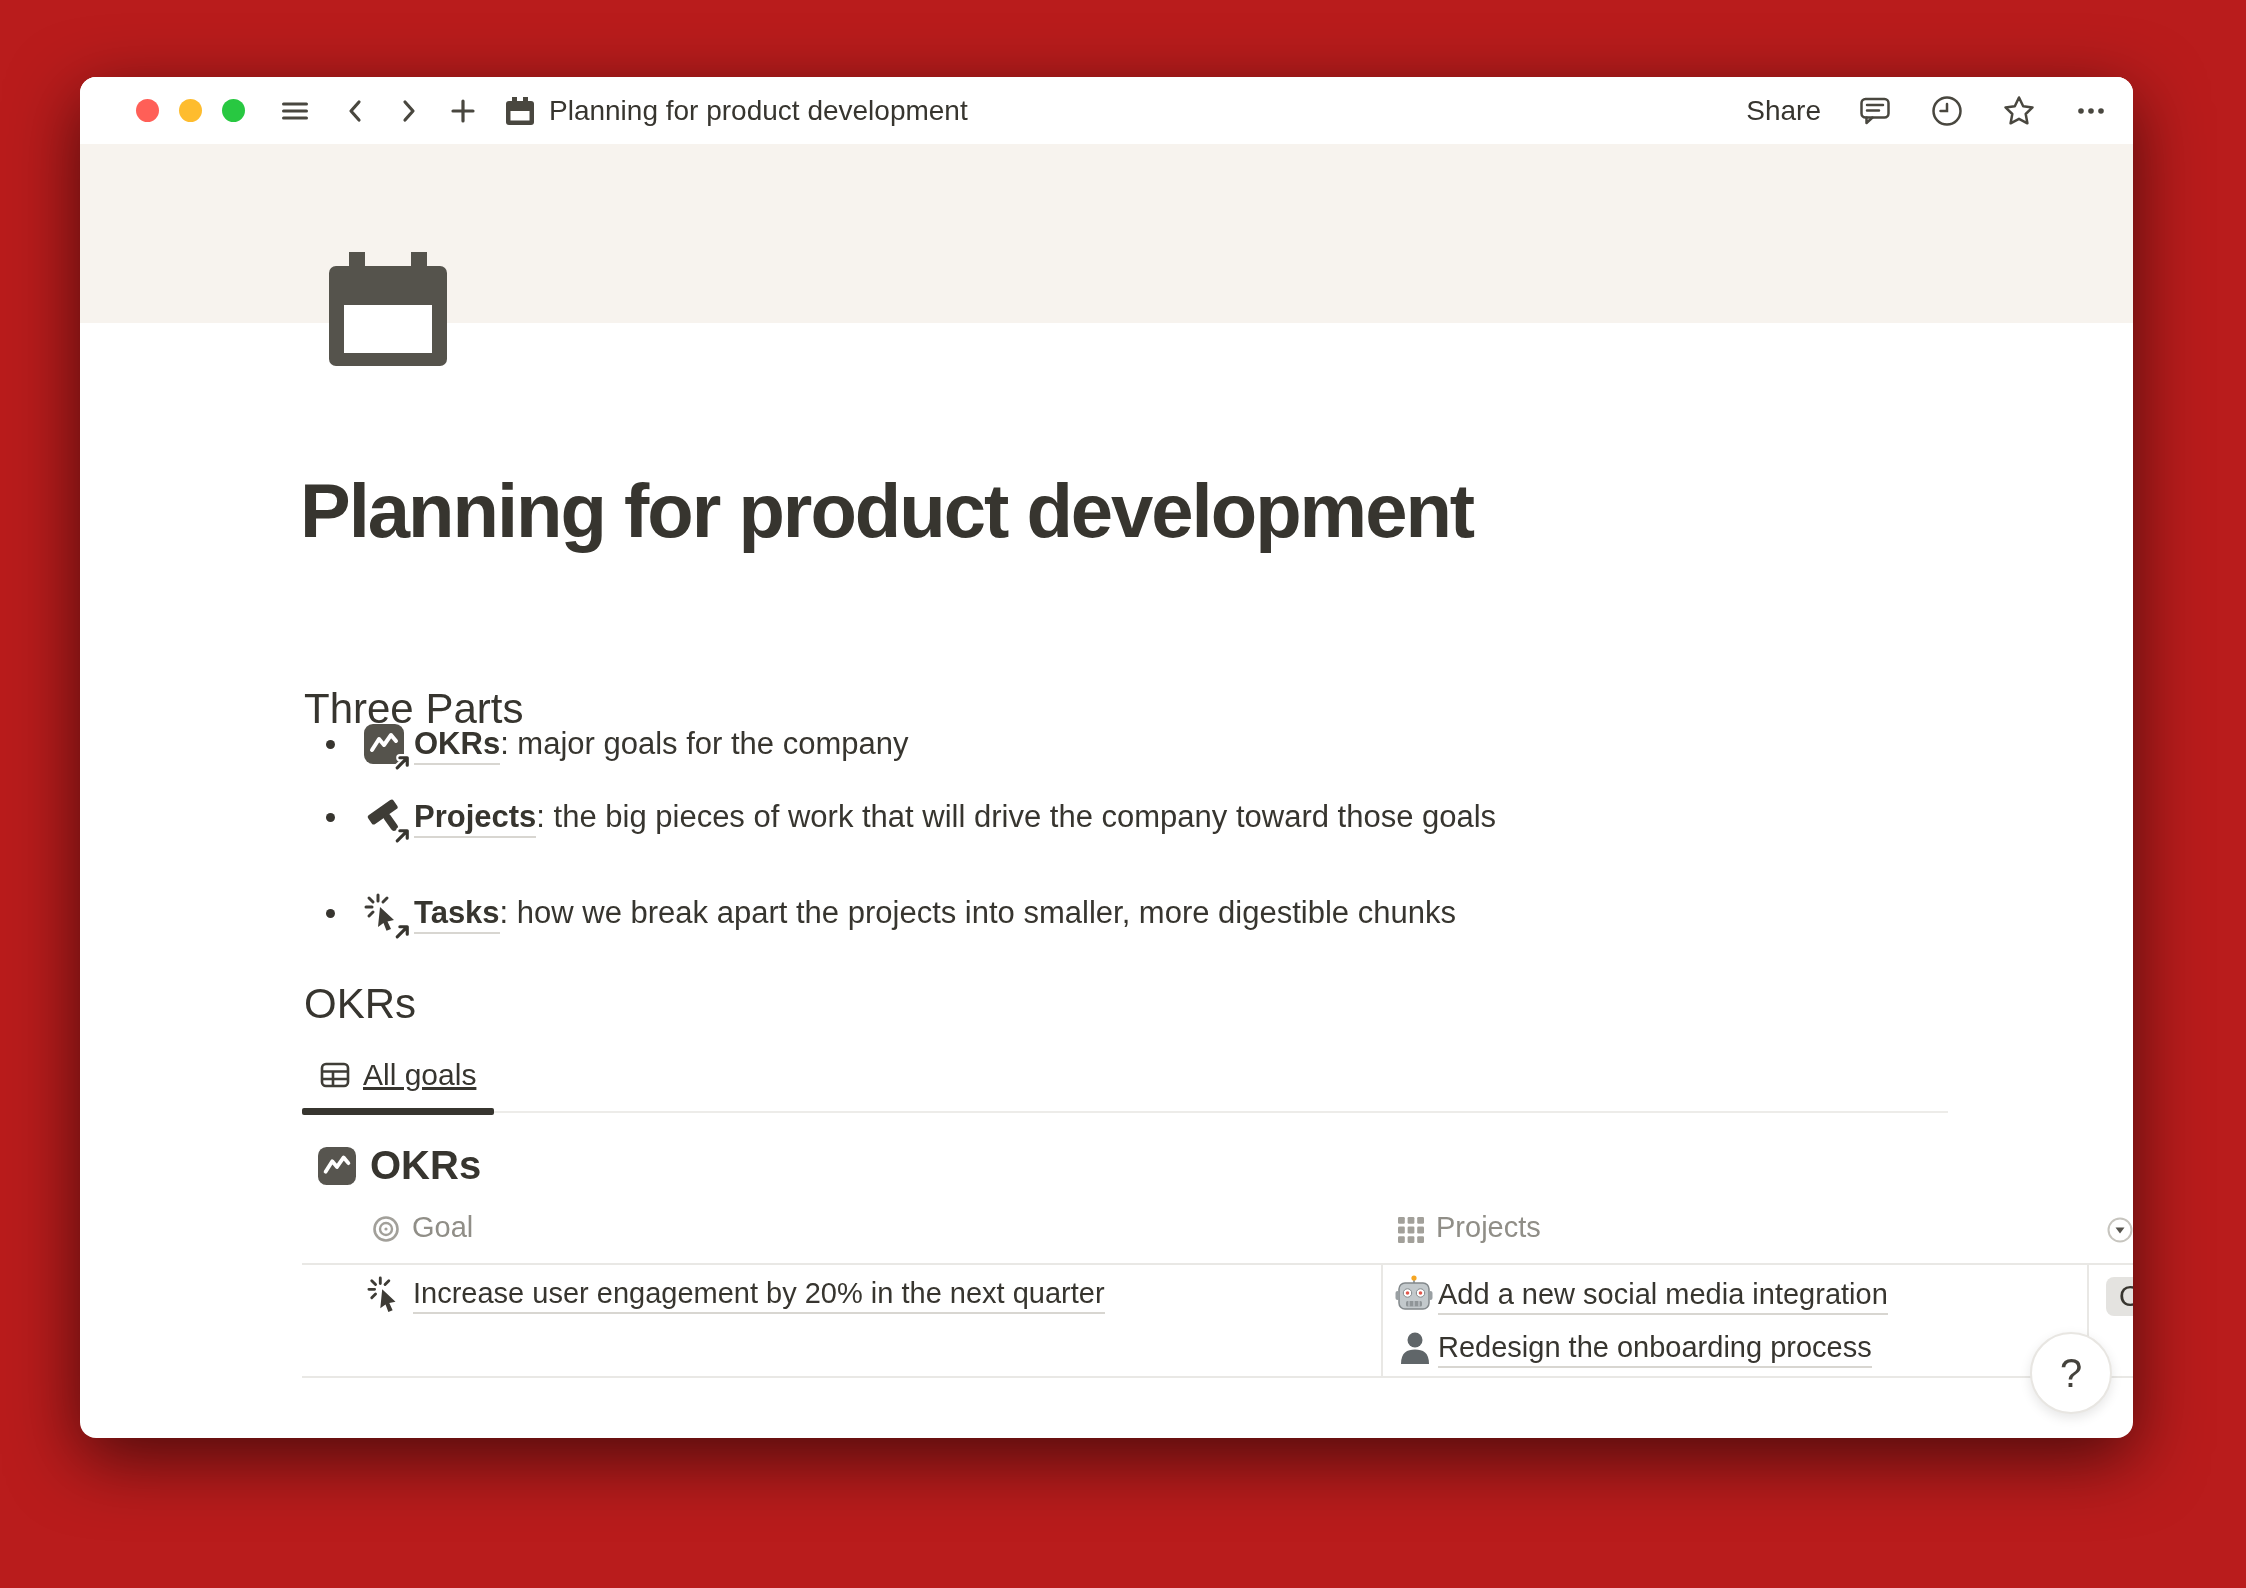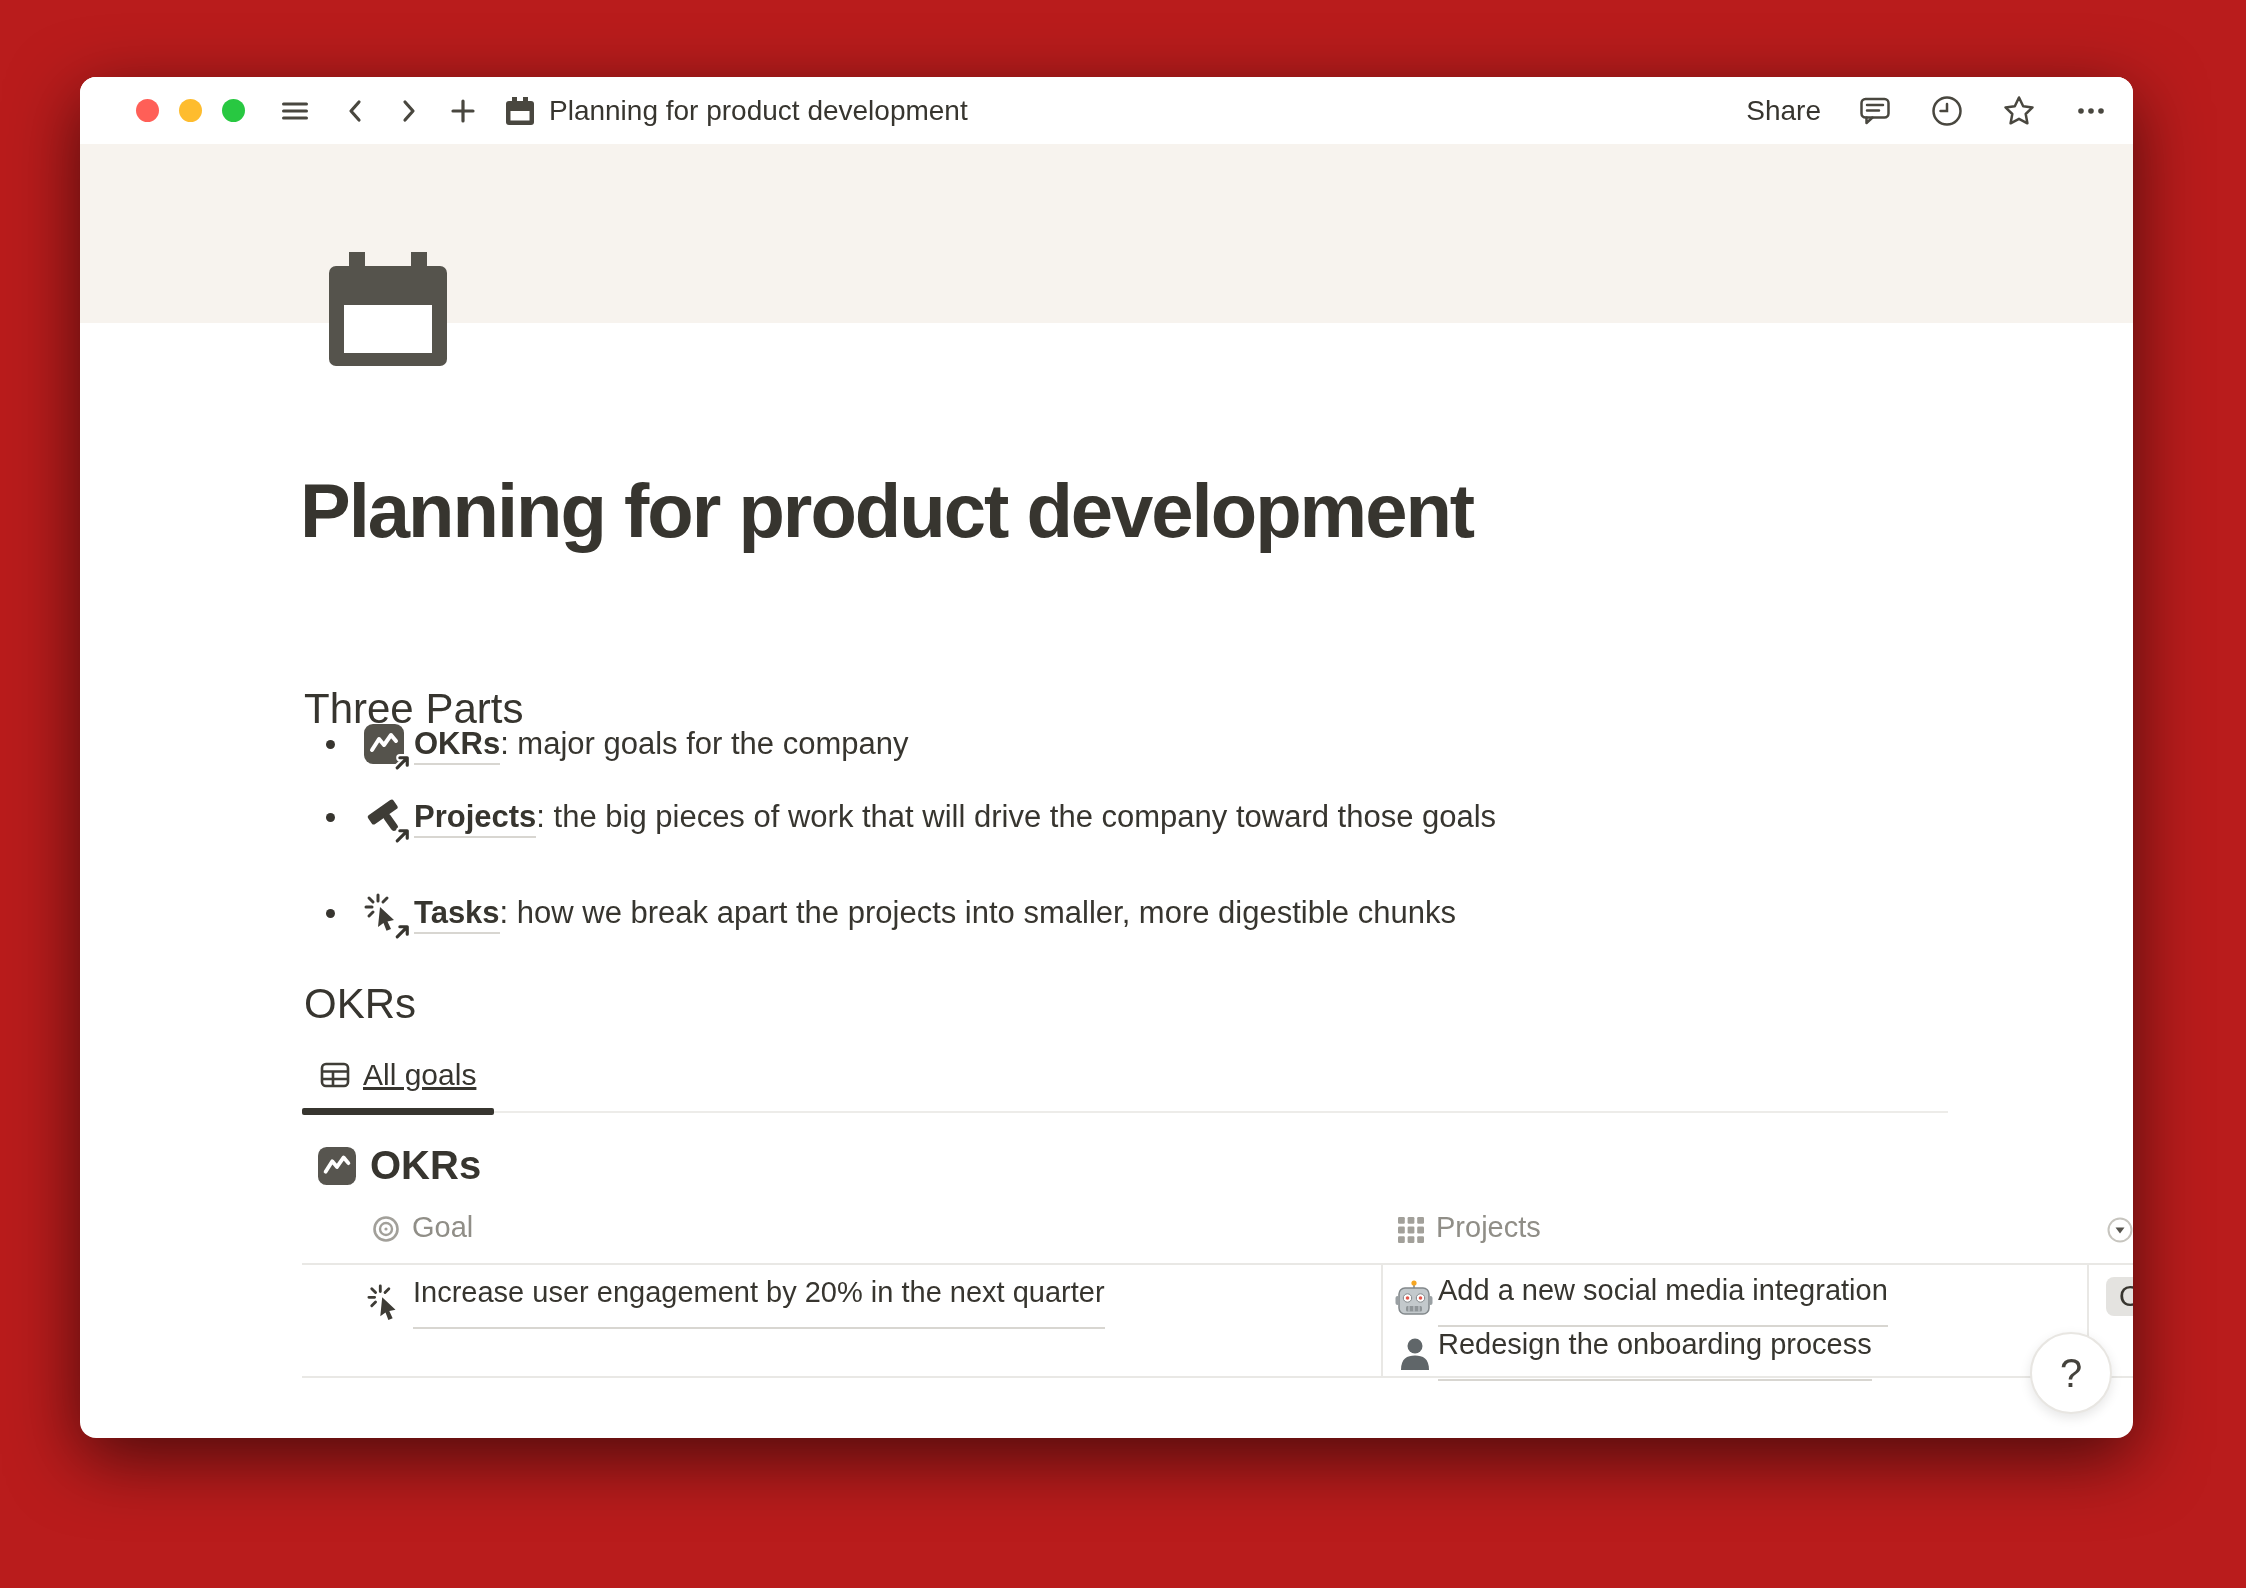--- a/index.html
+++ b/index.html
@@ -56,21 +56,21 @@
   .hdr-collapse{position:absolute;left:2027px;top:1140px;width:26px;height:26px;}
 
   .tline{position:absolute;background:#E9E8E5;}
   .hdr-border{left:222px;top:1186px;width:1831px;height:2px;}
   .row-border{left:222px;top:1299px;width:1831px;height:2px;}
   .vline1{left:1301px;top:1188px;width:2px;height:111px;}
   .vline2{left:2007px;top:1188px;width:2px;height:111px;}
 
   .cell-goal{position:absolute;left:287px;top:1199px;display:flex;align-items:center;gap:8px;white-space:nowrap;}
   .cell-goal .ico{width:38px;height:38px;color:#3E3C36;flex:none;}
-  .cell-link{font-size:29px;color:#37352F;border-bottom:2px solid #D8D6D1;padding-bottom:18px;cursor:pointer;text-align:right;}
+  .cell-link{font-size:29px;color:#37352F;border-bottom:2px solid #D8D6D1;padding-bottom:2px;cursor:pointer;text-align:right;}
   .proj-line{position:absolute;display:flex;align-items:center;gap:4px;white-space:nowrap;}
   .proj-line.p1{left:1314px;top:1197px;} .proj-line.p2{left:1316px;top:1251px;}
   .emoji-ico{flex:none;}
 
   .status-pill{position:absolute;left:2026px;top:1200px;width:96px;height:39px;background:#E4E3E0;
                border-radius:8px;display:flex;align-items:center;font-size:29px;color:#37352F;padding-left:13px;box-sizing:border-box;}
 
   .help-btn{position:absolute;left:1950px;top:1255px;width:78px;height:78px;border-radius:50%;background:#fff;
             border:2px solid #E8E6E2;box-shadow:0 4px 12px rgba(0,0,0,.10);display:flex;align-items:center;justify-content:center;
             font-size:40px;font-weight:500;color:#44423C;z-index:6;cursor:pointer;}

